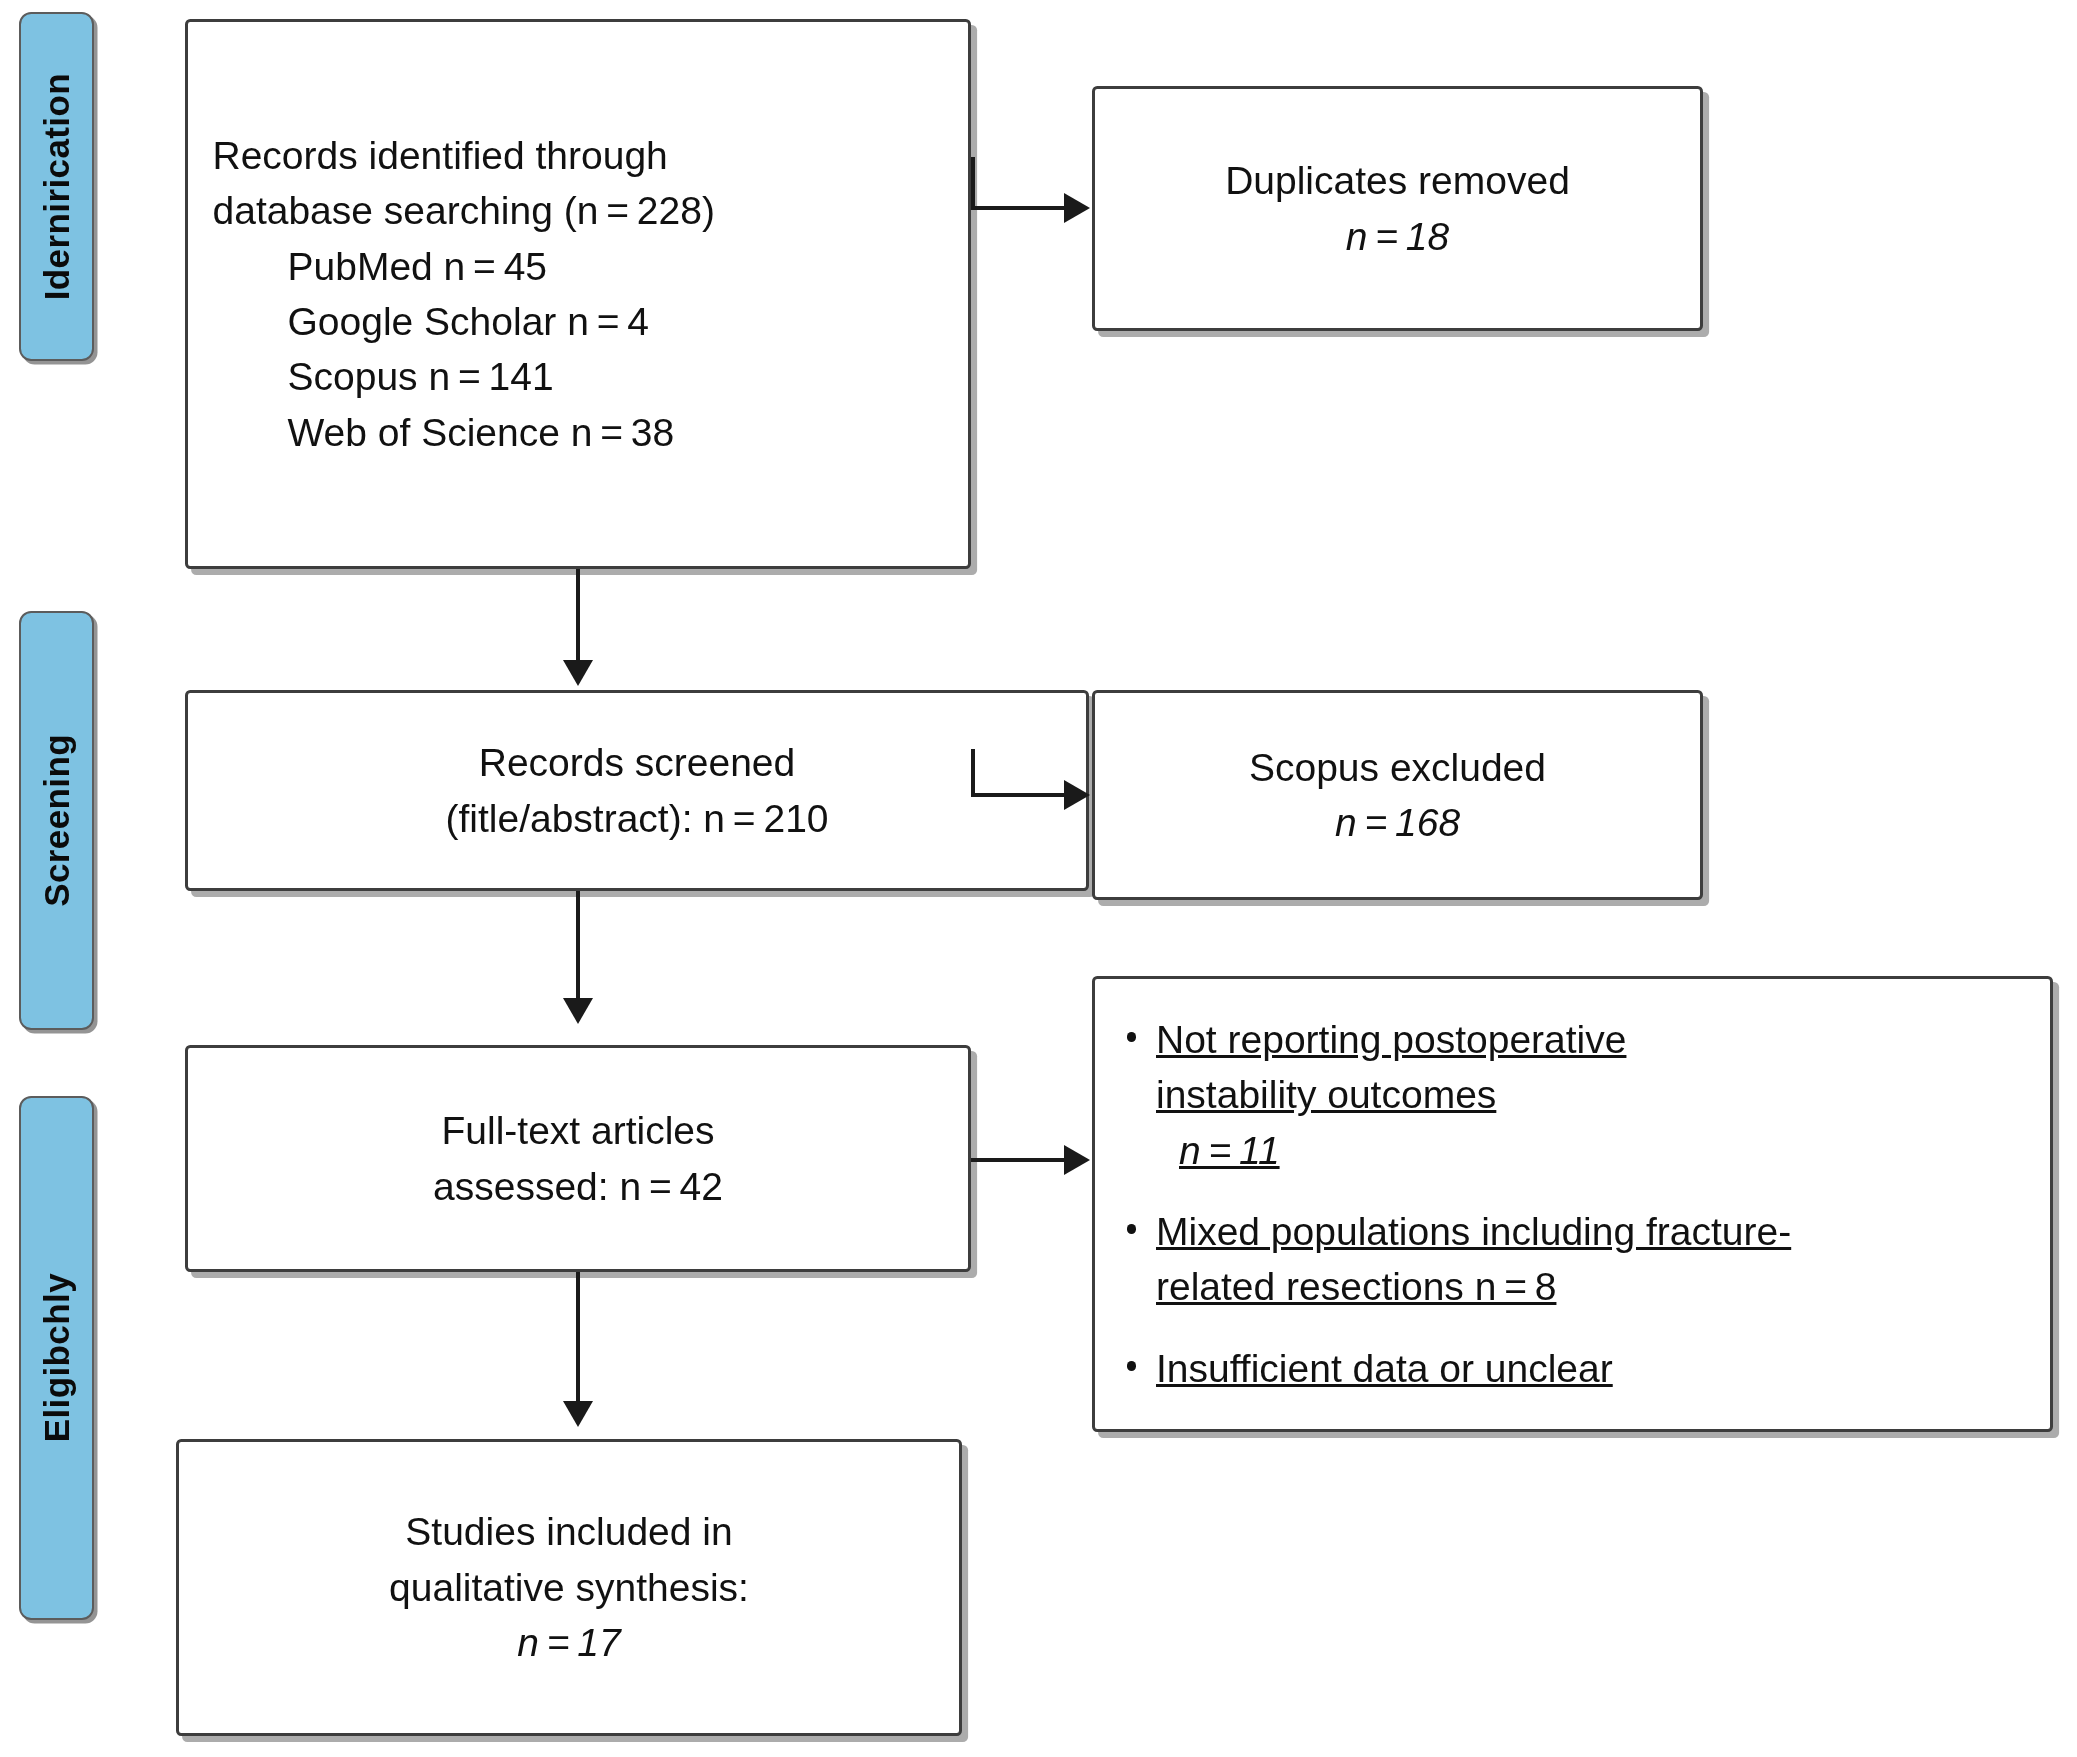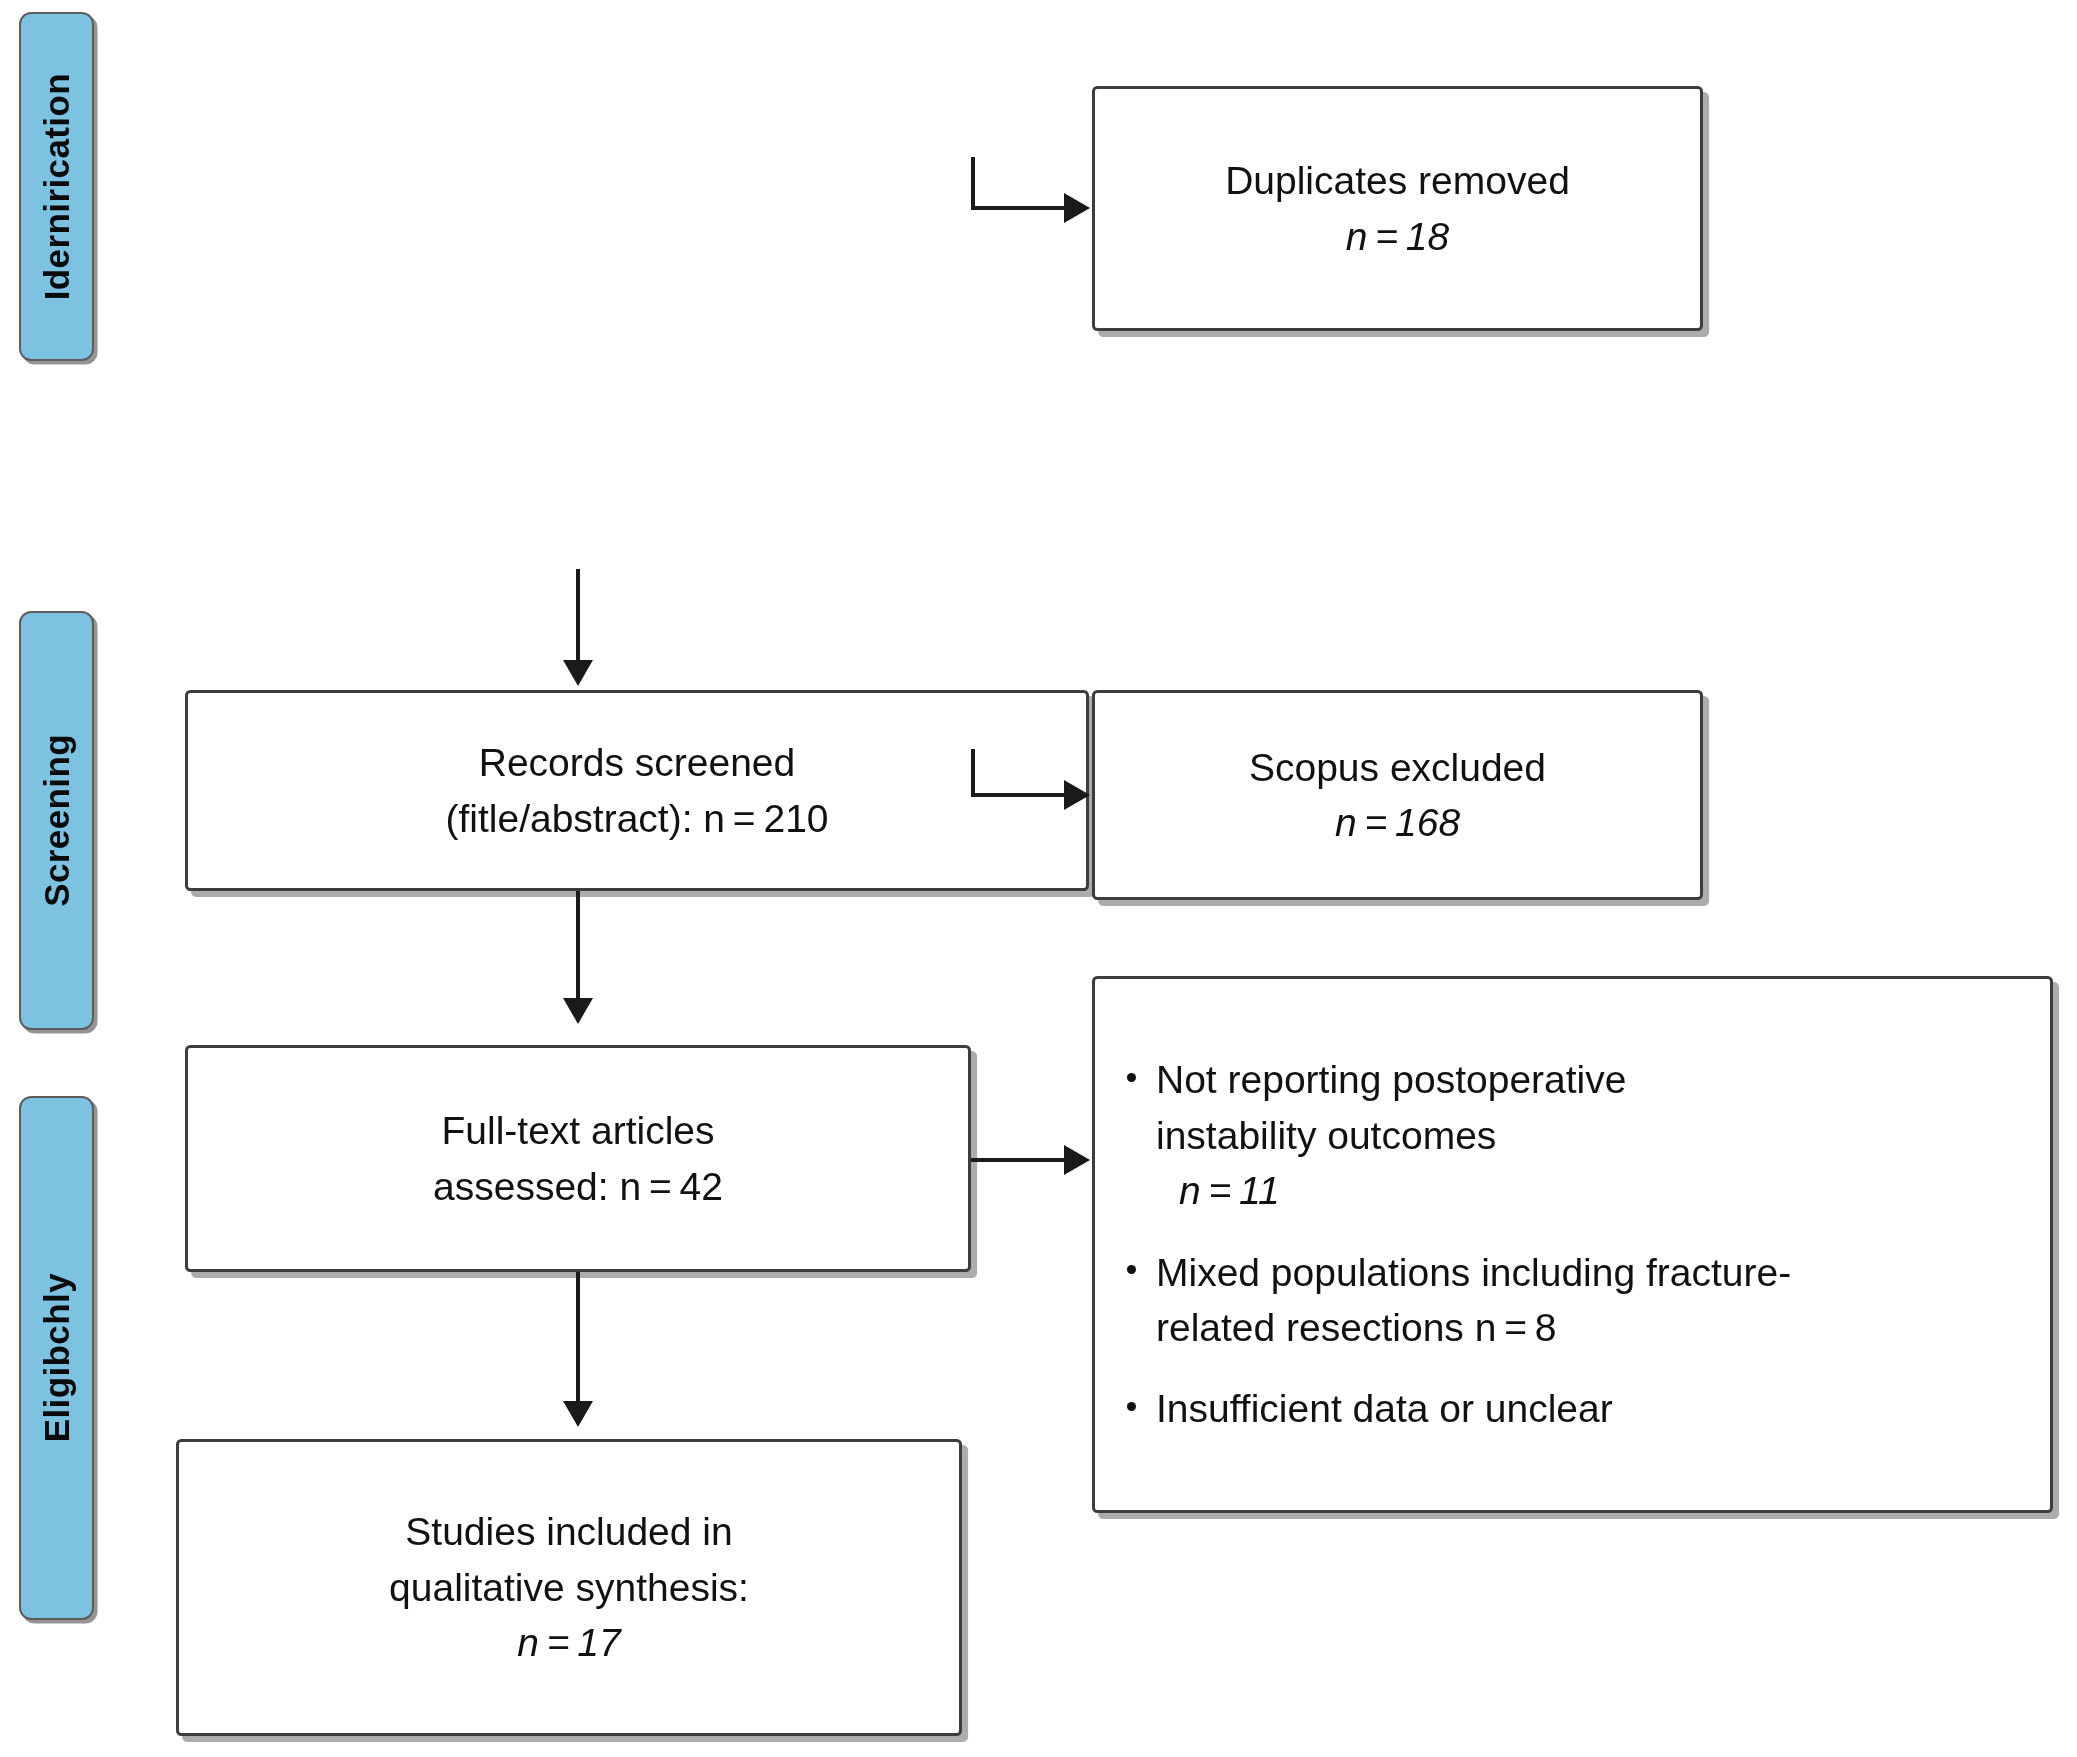--- a/index.html
+++ b/index.html
@@ -118,20 +118,30 @@
   </div>
 
   <div class="stage-pill" style="left:19px; top:611px; width:75px; height:419px;">
     <span class="pill-text">Screening</span>
   </div>
 
   <div class="stage-pill" style="left:19px; top:1096px; width:75px; height:524px;">
     <span class="pill-text">Eligibchly</span>
   </div>
 
+  <div class="flow-box leftal" style="left:185px; top:19px; width:786px; height:550px;">
+    <div class="box-inner">
+      <div class="line">Records identified through</div>
+      <div class="line">database searching (n = 228)</div>
+      <div class="line indent-1">PubMed  n = 45</div>
+      <div class="line indent-1">Google Scholar  n = 4</div>
+      <div class="line indent-1">Scopus  n = 141</div>
+      <div class="line indent-1">Web of Science  n = 38</div>
+    </div>
+  </div>
 
   <div class="flow-box center" style="left:1092px; top:86px; width:611px; height:245px;">
     <div class="box-inner center">
       <div class="line">Duplicates removed</div>
       <div class="line ital">n = 18</div>
     </div>
   </div>
 
   <div class="conn h" style="left:971px; top:206px; width:94px;"></div>
   <div class="arrow-right" style="left:1064px; top:193px;"></div>
@@ -161,21 +171,21 @@
   <div class="conn v" style="left:576px; top:891px; height:118px;"></div>
   <div class="arrow-down" style="left:563px; top:998px;"></div>
 
   <div class="flow-box center" style="left:185px; top:1045px; width:786px; height:227px;">
     <div class="box-inner center">
       <div class="line">Full-text articles</div>
       <div class="line">assessed: n = 42</div>
     </div>
   </div>
 
-  <div class="flow-box leftal" style="left:1092px; top:976px; width:961px; height:537px;">
+  <div class="flow-box leftal" style="left:1092px; top:976px; width:961px; height:456px;text-decoration:underline;">
     <div class="bullets">
       <div class="bullet-item">
         <span class="bullet-dot"></span>
         <div class="line wrap">Not reporting postoperative</div>
         <div class="line wrap">instability outcomes</div>
         <div class="line wrap bullet-sub ital">n = 11</div>
       </div>
 
       <div class="bullet-item">
         <span class="bullet-dot"></span>

